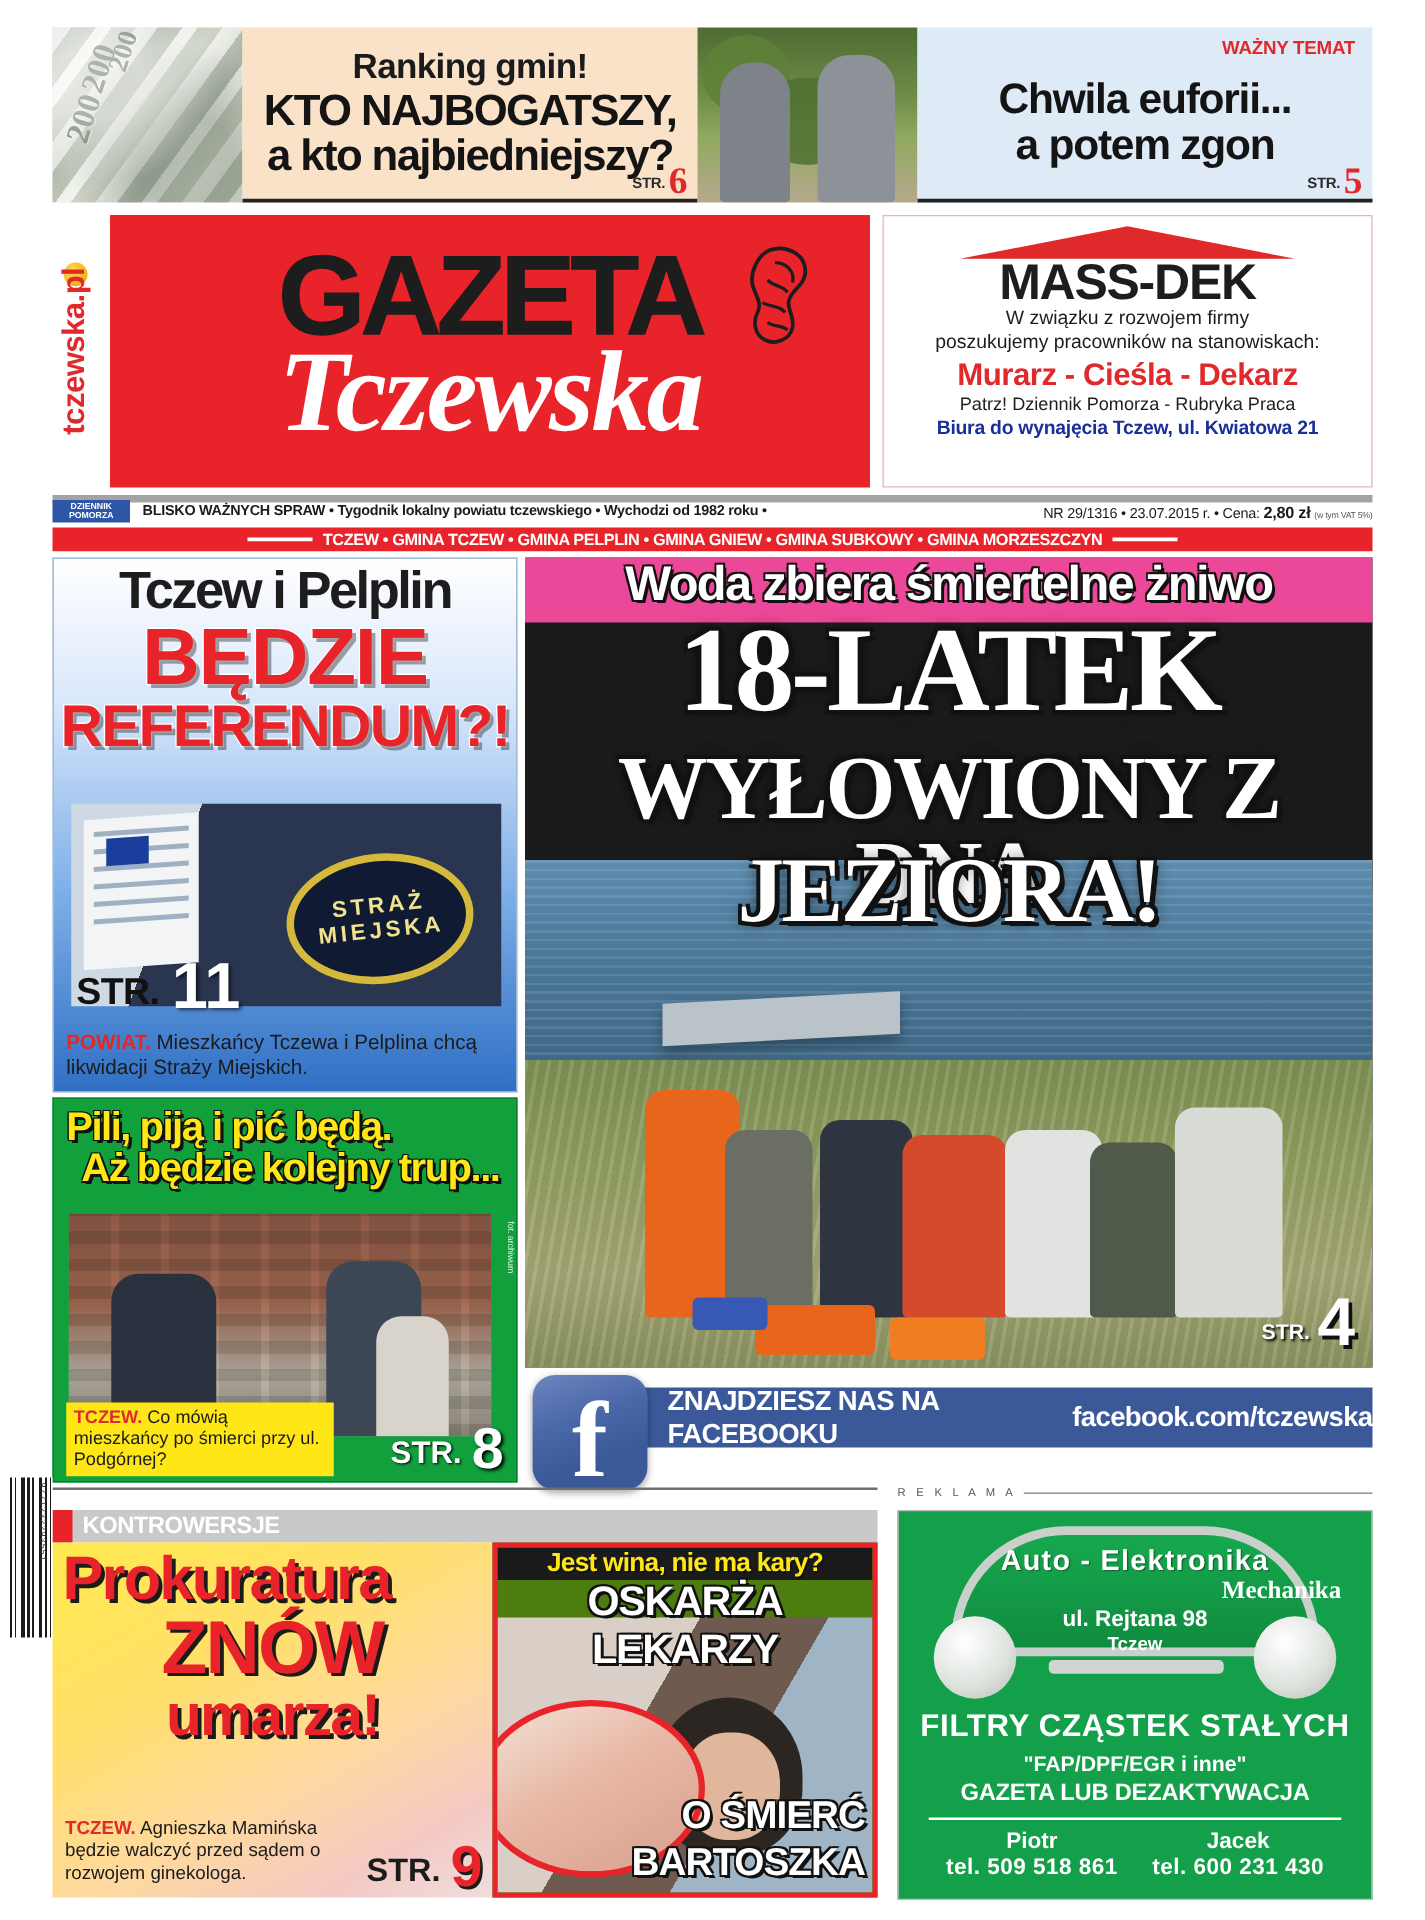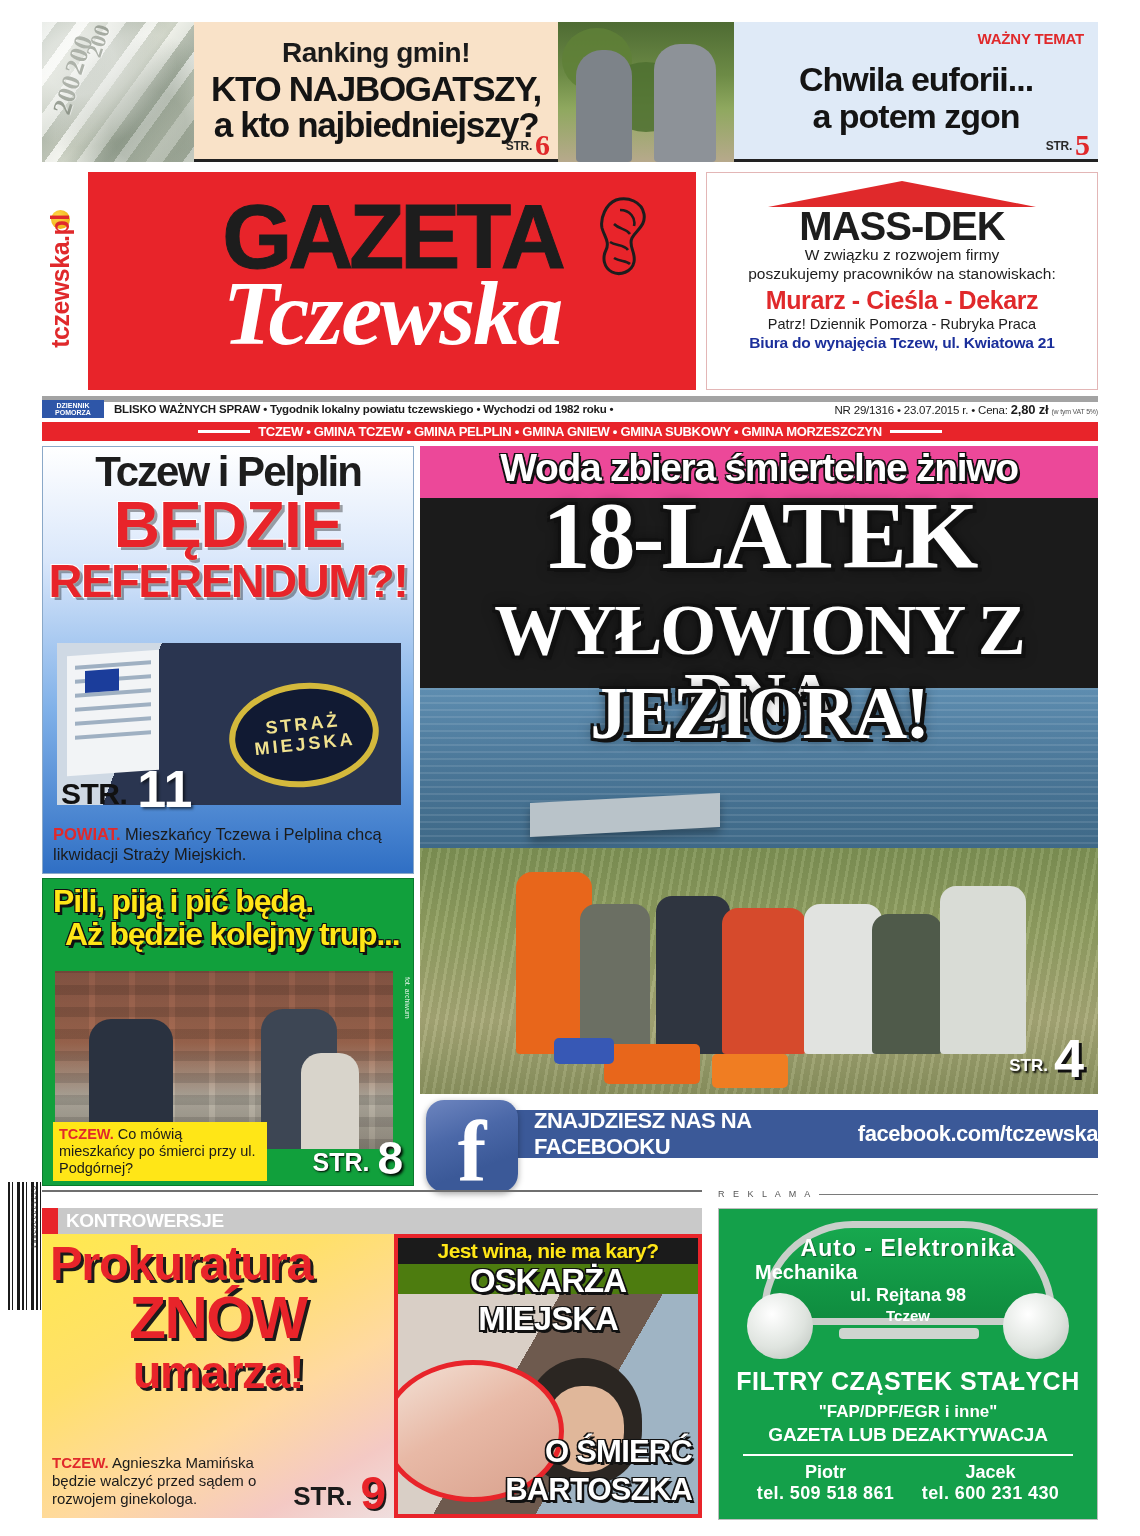--- a/index.html
+++ b/index.html
@@ -261,21 +261,21 @@
   .ae-car { position:relative; width:330px; height:150px; margin-top:6px; }
   .ae-body { position:absolute; left:18px; top:6px; width:294px; height:104px;
      border-radius:120px 120px 16px 16px; border:7px solid #c9cfca;
      background:linear-gradient(180deg,#17a84e 0%, #0f8c3f 100%); }
   .ae-wheel { position:absolute; bottom:6px; width:66px; height:66px; border-radius:50%;
      background:radial-gradient(circle at 38% 32%, #ffffff 0%, #dfe4df 55%, #b6bdb7 100%); }
   .ae-w1{ left:4px; } .ae-w2{ right:4px; }
   .ae-bumper{ position:absolute; left:96px; bottom:26px; width:140px; height:11px; border-radius:4px; background:#cfd5d0;}
   .ae-t1 { position:absolute; left:0; right:0; top:20px; text-align:center; font-size:23px; font-weight:bold;
       color:#fff; letter-spacing:1px; text-shadow:1px 1px 1px rgba(0,0,0,.4);}
-  .ae-t2 { position:absolute; left:12px; right:0; top:46px; text-align:left; font-size:20px; font-weight:bold; color:#fff;}
+  .ae-t2 { position:absolute; left:0; right:0; top:46px; text-align:right; font-size:20px; font-weight:bold; color:#fff;font-family:Liberation Serif, serif;}
   .ae-t3 { position:absolute; left:0; right:0; top:70px; text-align:center; font-size:18px; font-weight:bold; color:#fff;}
   .ae-t4 { position:absolute; left:0; right:0; top:92px; text-align:center; font-size:15px; font-weight:bold; color:#fff;}
   .ae-h1 { font-size:25px; font-weight:bold; color:#fff; letter-spacing:.5px; margin-top:2px;}
   .ae-h2 { font-size:17px; font-weight:bold; color:#fff; margin-top:6px;}
   .ae-h3 { font-size:19px; font-weight:bold; color:#fff; margin-top:2px; letter-spacing:-.2px;}
   .ae-rule { width:330px; height:2px; background:#fff; margin:8px 0 6px;}
   .ae-contacts { width:330px; display:flex; justify-content:space-between; }
   .ae-c { text-align:center; flex:1; }
   .ae-c .nm{ font-size:18px; font-weight:bold; color:#fff;}
   .ae-c .ph{ font-size:18px; font-weight:bold; color:#fff; letter-spacing:.4px;}
@@ -494,21 +494,21 @@
 
       <div class="kb-right">
         <div class="kr-top">
           <span>Jest wina, nie ma kary?</span>
         </div>
         <div class="kr-photo">
           <div class="kr-hair"></div>
           <div class="kr-face"></div>
           <div class="kr-oval"></div>
         </div>
-        <div class="kr-h1">OSKARŻA MIEJSKA</div>
+        <div class="kr-h1">OSKARŻA LEKARZY</div>
         <div class="kr-h2">O ŚMIERĆ</div>
         <div class="kr-h3">BARTOSZKA</div>
       </div>
     </div>
   </div>
 
   <div class="ad-auto">
     <div class="ae-car">
       <div class="ae-body"></div>
       <div class="ae-wheel ae-w1"></div>

